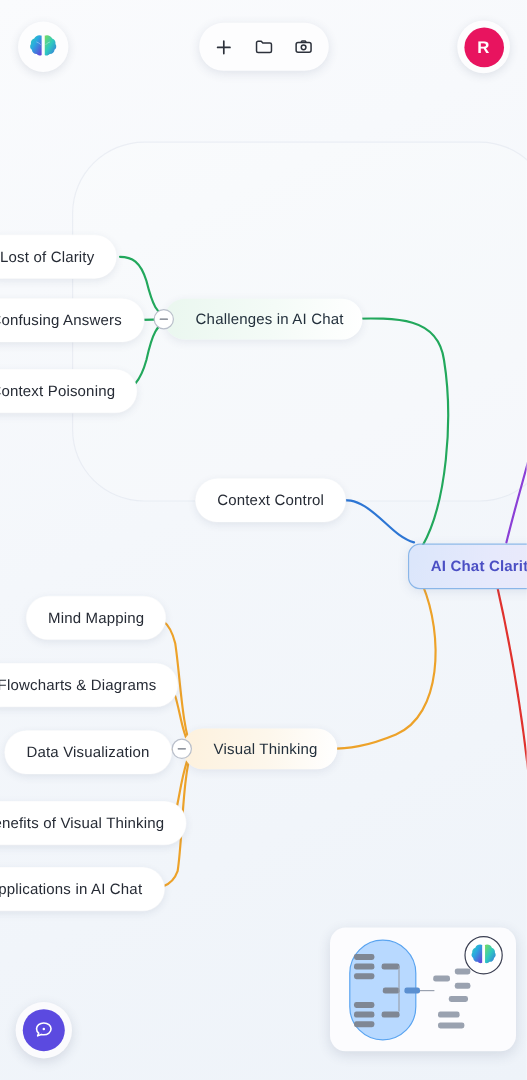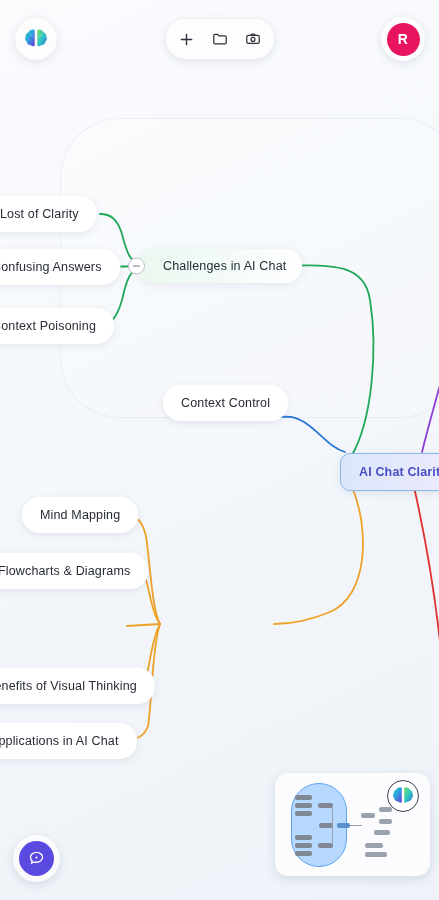--- a/index.html
+++ b/index.html
@@ -203,41 +203,50 @@
     <span>Context Poisoning</span>
   </div>
 
   <div class="node hub green" style="left:137px; top:249px;">
     <span class="toggle">
         <i></i>
       </span>
     <span>Challenges in AI Chat</span>
   </div>
 
-  <div class="node leaf" style="left:163px; top:385px;align-items:center;">
+  <div class="node leaf" style="left:163px; top:399px;align-items:center;">
     <span>Context Control</span>
   </div>
 
   <div class="node leaf" style="left:22px; top:497px;justify-content:flex-end;">
     <span>Mind Mapping</span>
   </div>
 
   <div class="node leaf" style="left:-20px; top:553px;">
     <span>Flowcharts &amp; Diagrams</span>
   </div>
 
+  <div class="node leaf" style="left:4px; top:609px;">
+    <span>Data Visualization</span>
+  </div>
 
   <div class="node leaf" style="left:-32px; top:668px;">
     <span>Benefits of Visual Thinking</span>
   </div>
 
   <div class="node leaf" style="left:-28px; top:723px;">
     <span>Applications in AI Chat</span>
   </div>
 
+  <div class="node hub orange" style="left:152px; top:607px;">
+    <span class="toggle">
+        <i></i>
+      </span>
+    <span>Visual Thinking</span>
+  </div>
 
   <div class="node root" style="left:340px; top:453px;">
     <span>AI Chat Clarity</span>
   </div>
 </div>
 
 <div class="logo-btn">
   <svg width="26" height="26" viewBox="0 0 32 32">
     <defs>
       <linearGradient id="bg1" x1="0" y1="0" x2="1" y2="1">

